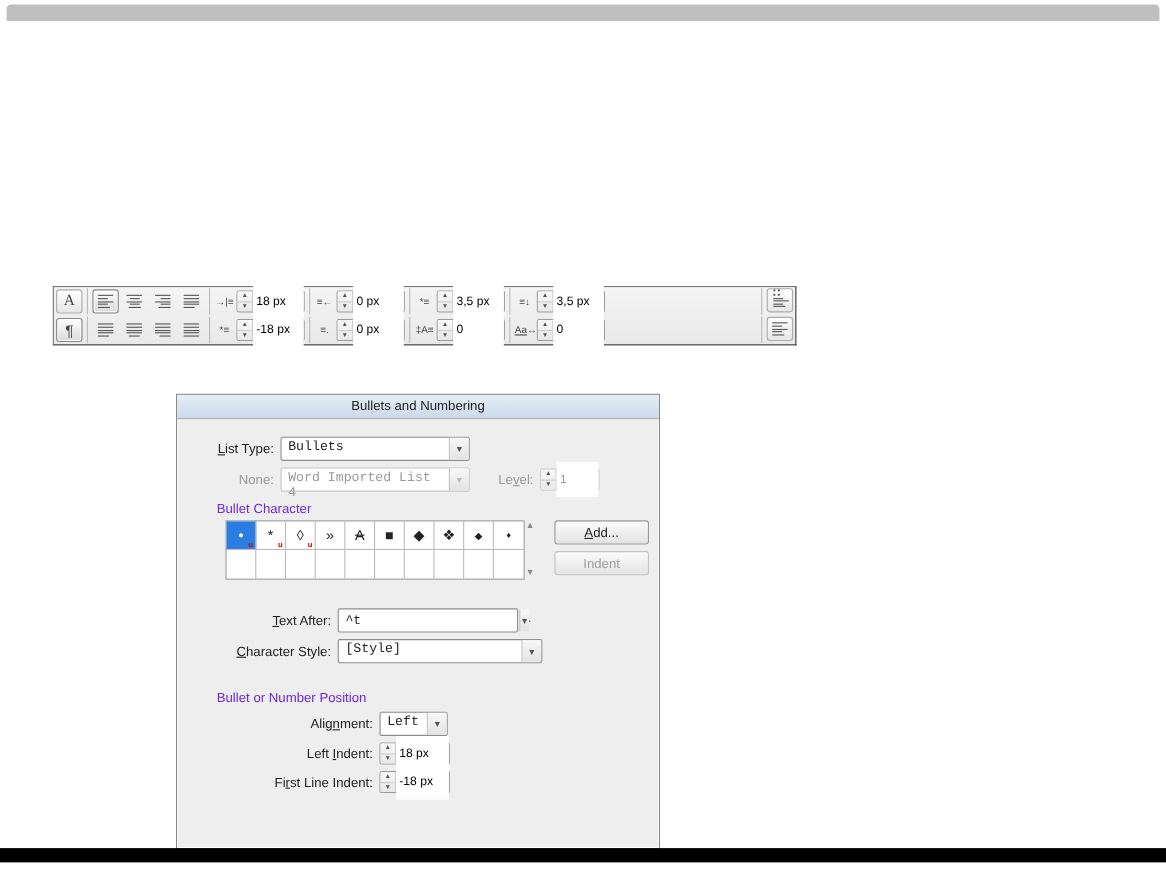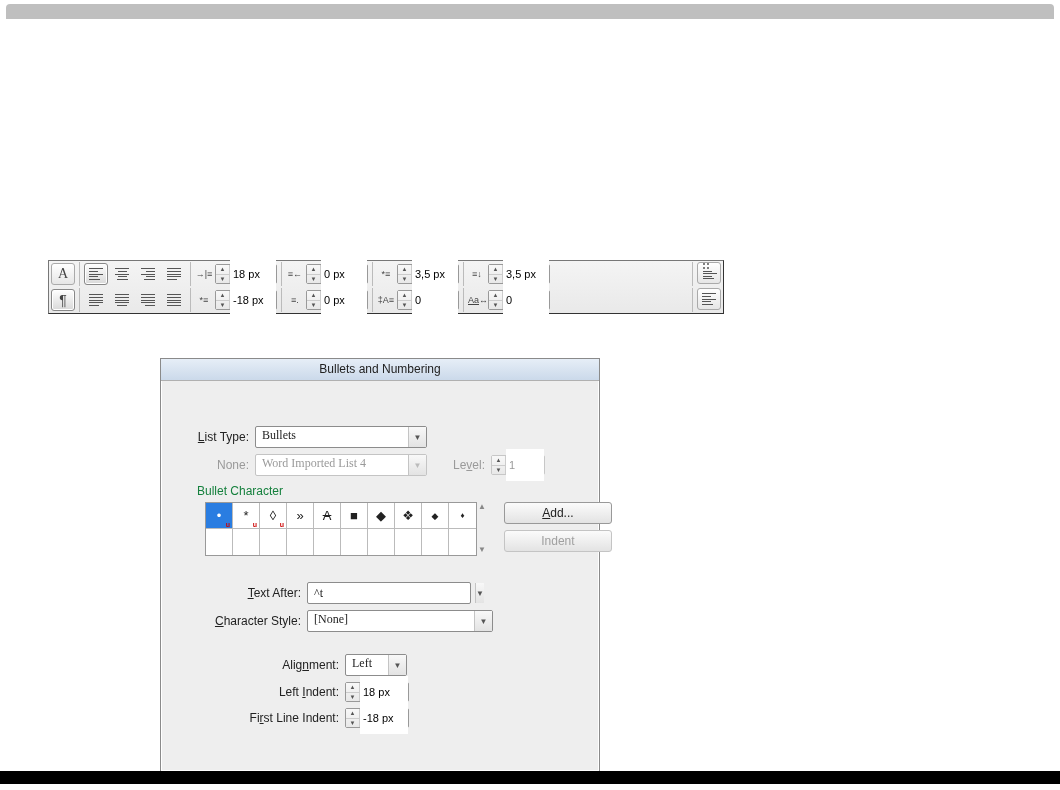--- a/index.html
+++ b/index.html
@@ -102,47 +102,47 @@
   }
   .dlg-title {
     height:22px;
     background:linear-gradient(#e6eef7,#cbd9ea);
     border-bottom:1px solid #b0b0b0;
     padding:3px 8px 0;
     font-size:12px;
     color:#222;
     text-align:center;
   }
-  .dlg-body { padding:10px 14px 4px; color:#222;margin-top:29px;}
+  .dlg-body { padding:10px 14px 4px; color:#222;}
   .row { display:flex; align-items:center; margin:6px 0; }
   .lbl { display:inline-block; text-align:right; margin-right:6px;}
   .lbl.dim { color:#9a9a9a; }
   .u { text-decoration: underline; text-decoration-color: currentColor; }
   .combo {
     position:relative;
     display:flex; align-items:center;
     background:#fff;
     border:1px solid #8c8c8c;
     height:22px;
     border-radius:2px;
   }
   .combo.dim { border-color:#c4c4c4; color:#9a9a9a;}
   .combo input, .combo .txt {
-    border:none; outline:none; font-family:Liberation Serif, serif; font-size:12px;
+    border:none; outline:none; font-family:Liberation Mono, monospace; font-size:12px;
     padding:0 6px; flex:1; height:18px; background:transparent; color:inherit;
   }
   .combo .drop {
     width:18px; height:20px;
     border-left:1px solid #c4c4c4;
     display:flex;align-items:center;justify-content:center;
     font-size:8px; color:#555; cursor:pointer;
     background:linear-gradient(#f8f8f8,#e3e3e3);
   }
   .combo.dim .drop{color:#bbb;}
-  .section-label{color:#15803d;margin:8px 0 4px 22px;}
+  .section-label{color:#6d28d9;margin:8px 0 4px 22px;}
   .char-grid {
     margin-left:30px;
     display:flex; flex-direction:column;
   }
   .grid-wrap{display:flex;align-items:flex-start;}
   .grid {
     border:1px solid #999;
     background:#fff;
   }
   .grid-row{display:flex;height:26px;}
@@ -155,21 +155,21 @@
     cursor:pointer;
     position:relative;
   }
   .cell:last-child{border-right:none;}
   .grid-row:last-child .cell{border-bottom:none;}
   .cell.sel{background:#2a7de1;color:#fff;}
   .cell .sub{position:absolute;bottom:0;right:2px;font-size:7px;color:#c00;font-weight:bold;}
   .scroll-arrows{width:14px;display:flex;flex-direction:column;justify-content:space-between;height:52px;margin-left:1px;}
   .scroll-arrows div{font-size:8px;color:#888;text-align:center;cursor:pointer;}
   .wbtn{
-    width:108px;height:22px;
+    width:86px;height:22px;
     border:1px solid #999;border-radius:3px;
     background:linear-gradient(#fbfbfb,#e3e3e3);
     font-size:12px;
     display:flex;align-items:center;justify-content:center;
     cursor:pointer;
     margin-bottom:6px;
   }
   .wbtn.dim{color:#a0a0a0;border-color:#c4c4c4;cursor:default;}
   .grid-btns{margin-left:18px;}
   .cursor{position:absolute;top:48px;left:170px;font-size:16px;pointer-events:none;}
@@ -468,26 +468,27 @@
       <div class="combo" style="width:164px">
         <input value="^t" style="">
         <div class="drop">▼</div>
       </div>
       <span class="flyout">▶</span>
     </div>
 
     <div class="row">
       <span class="lbl" style="width:126px"><span class="u">C</span>haracter Style:</span>
       <div class="combo" style="width:186px">
-        <span class="txt">[None]</span>
+        <span class="txt">[Style]</span>
         <div class="drop">▼</div>
       </div>
     </div>
 
     <div style="height:10px"></div>
+    <div class="section-label" style="margin-left:22px">Bullet or Number Position</div>
 
     <div class="row">
       <span class="lbl" style="width:164px">Alig<span class="u">n</span>ment:</span>
       <div class="combo" style="width:62px">
         <span class="txt">Left</span>
         <div class="drop">▼</div>
       </div>
     </div>
 
     <div class="row">

